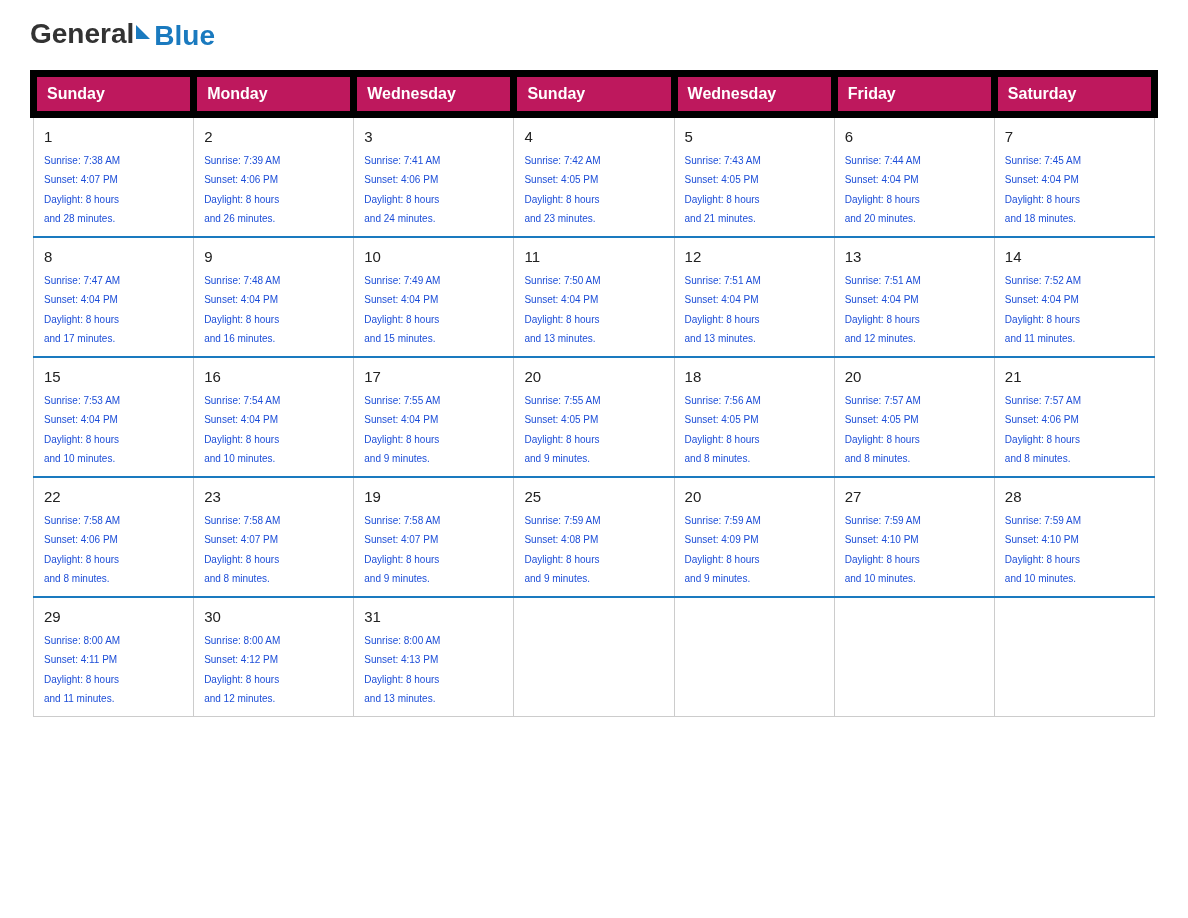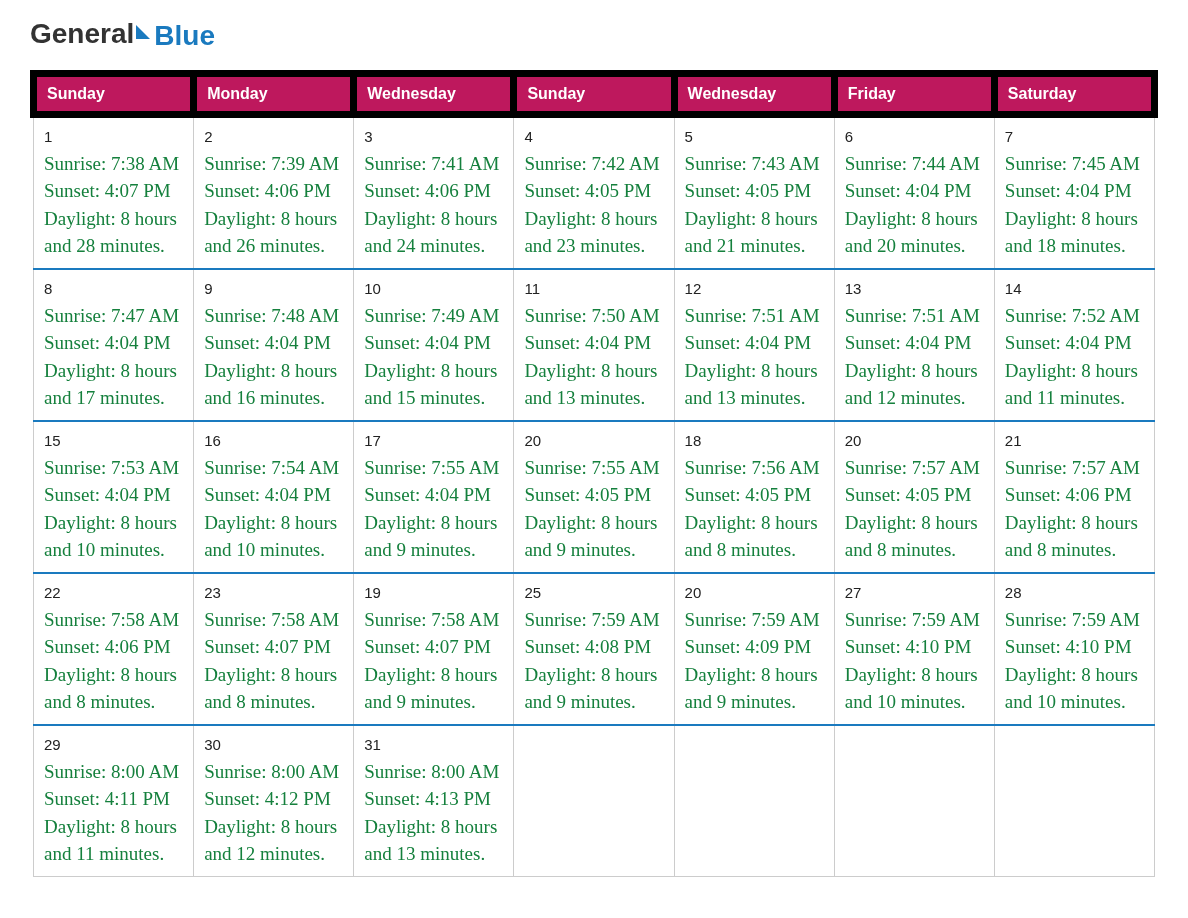--- a/index.html
+++ b/index.html
@@ -79,23 +79,22 @@
       color: #222;
       line-height: 1.45;
     }
     .calendar tbody tr td .day-num {
       font-size: 15px;
       font-weight: normal;
       display: block;
       margin-bottom: 2px;
     }
     .calendar tbody tr td .day-info {
-      font-size: 19px;
-      color: #15803d;
-      font-family: Liberation Serif, serif;
+      font-size: 10px;
+      color: #1d4ed8;
     }
     .calendar tbody tr td.empty {
       background: #fff;
     }
     .calendar tbody tr {
       border-top: 2px solid #1a7abf;
     }
     .calendar tbody tr td:first-child {
       border-left: 1px solid #ccc;
     }

